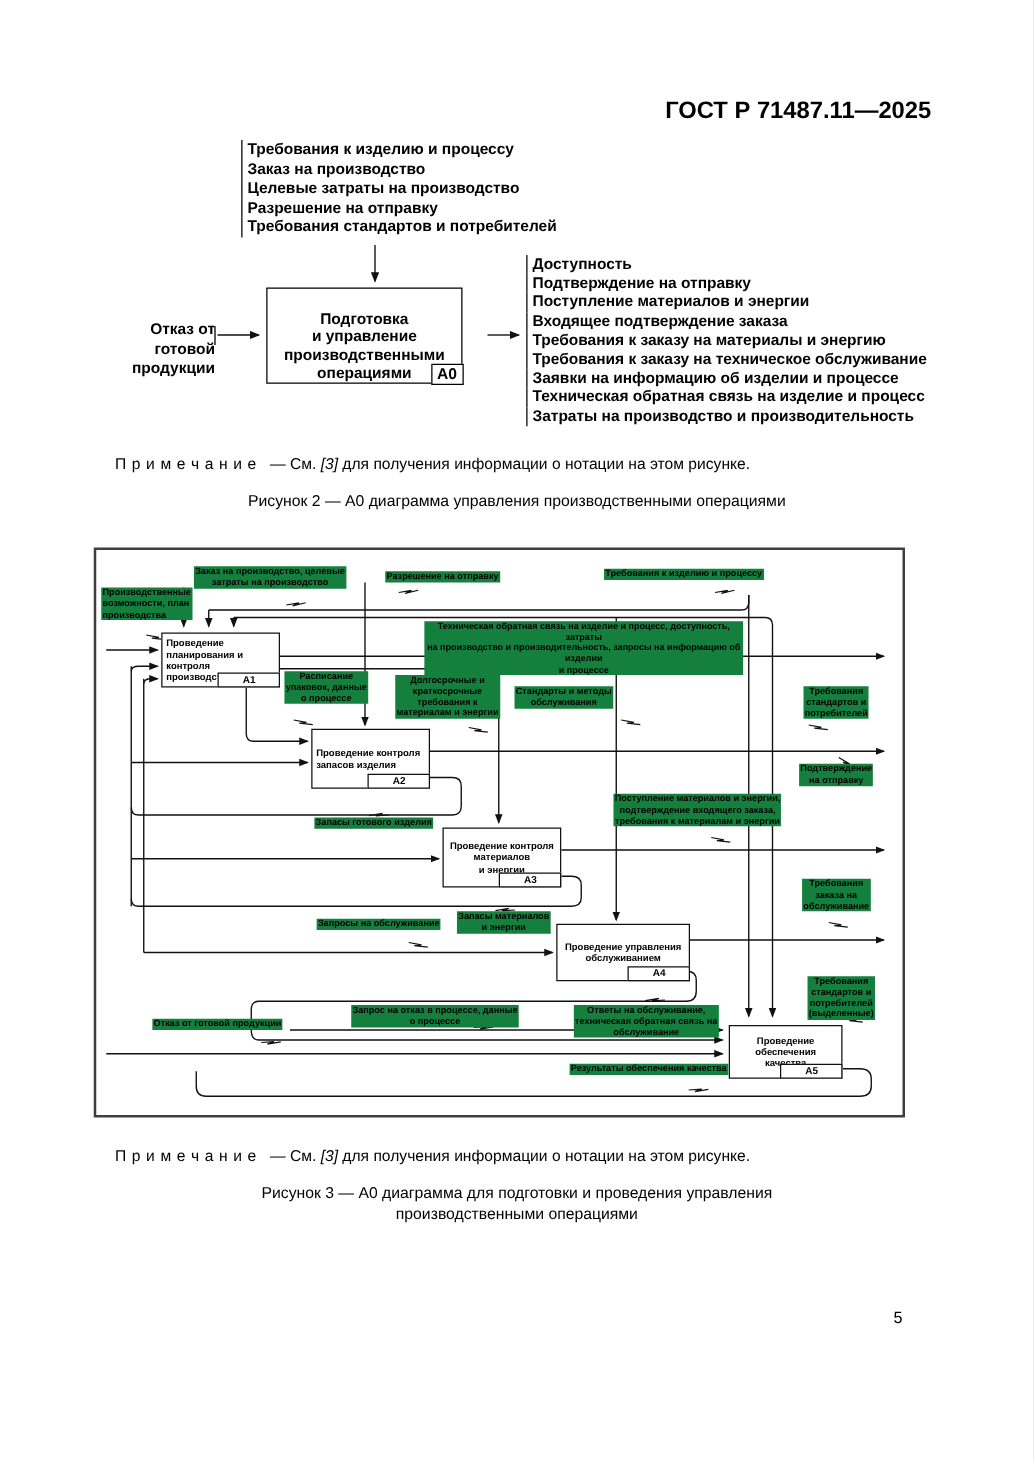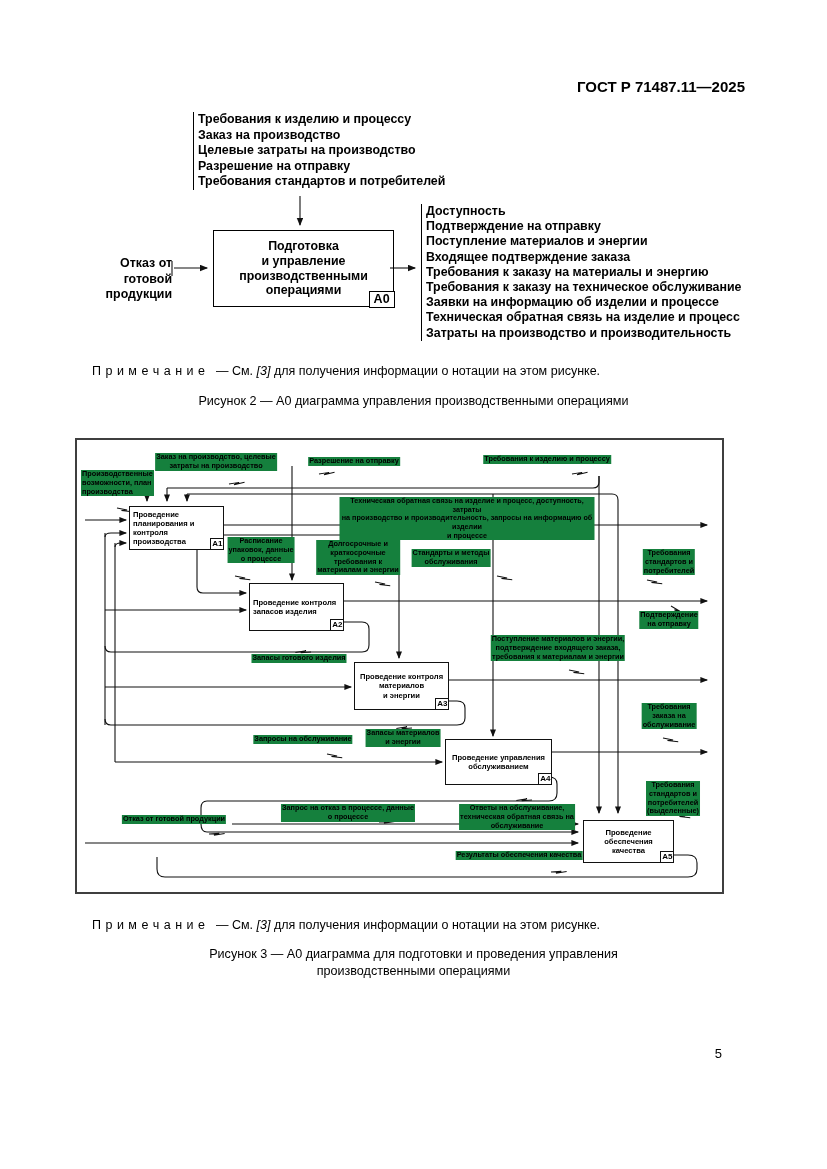--- a/index.html
+++ b/index.html
@@ -1,41 +1,41 @@
 <!DOCTYPE html>
 <html><head>
 <meta charset="utf-8">
 <style>
   html,body{margin:0;padding:0;background:#e8e8e8;}
   .page{position:relative;width:827px;height:1169px;background:#fff;margin:0 auto;
         font-family:"Liberation Sans",sans-serif;color:#000;outline:1px solid #cfcfcf;overflow:hidden;}
-  .hdr{position:absolute;top:78px;right:82px;font-weight:700;font-size:15px;}
+  .hdr{position:absolute;top:78px;right:82px;font-weight:700;font-size:19px;}
   .ovl{position:absolute;left:0;top:0;pointer-events:none;}
   
   .f2in{position:absolute;left:193px;top:112px;}
   .f2in .ln,.f2out .ln{border-left:1.6px solid #000;padding-left:4px;font-size:12.4px;font-weight:700;line-height:15.6px;white-space:nowrap;}
   .f2out{position:absolute;left:421px;top:204px;}
   .f2out .ln{line-height:15.2px;}
   .f2left{position:absolute;left:75px;top:256px;width:97px;text-align:right;font-size:12.4px;font-weight:700;line-height:15.5px;white-space:pre-line;}
-  .a0box{position:absolute;left:213px;top:230px;width:181px;height:77px;border:1.6px solid #000;
-         display:flex;align-items:center;justify-content:center;text-align:center;
+  .a0box{position:absolute;left:213px;top:230px;width:157px;height:77px;border:1.6px solid #000;
+         display:flex;align-items:flex-end;justify-content:center;text-align:center;
          font-size:12.4px;font-weight:700;line-height:14.6px;white-space:pre-line;box-sizing:border-box;}
   .a0code{position:absolute;right:-1.6px;bottom:-1.6px;border:1.6px solid #000;background:#fff;padding:0 4px;font-size:12.5px;font-weight:700;line-height:15px;}
   .note{position:absolute;left:92px;font-size:12.5px;white-space:nowrap;}
   .note .sp{letter-spacing:.5px;}
   .note .ref{font-style:italic;}
   .cap{position:absolute;left:0;width:100%;text-align:center;font-size:12.6px;line-height:17px;white-space:pre-line;}
   
   .fig3{position:absolute;left:75px;top:438px;width:645px;height:452px;border:2px solid #3f3f3f;box-sizing:content-box;background:#fff;}
   .fig3 svg{position:absolute;left:0;top:0;}
   .f3b{position:absolute;border:1.4px solid #111;background:#fff;box-sizing:border-box;
        display:flex;align-items:center;justify-content:center;text-align:center;
        font-size:7.6px;font-weight:700;line-height:1.2;white-space:pre-line;padding:2px 3px;}
   .f3b.ta-l{justify-content:flex-start;text-align:left;}
-  .bc{position:absolute;right:-1.4px;bottom:-1.4px;border:1.4px solid #111;background:#fff;padding:0 1px;font-size:8px;font-weight:700;line-height:10.5px;}
+  .bc{position:absolute;right:-1.4px;bottom:-1.4px;border:1.4px solid #111;background:#fff;padding:0 19px;font-size:8px;font-weight:700;line-height:10.5px;}
   .f3l{position:absolute;transform:translateX(-50%);text-align:center;background:#15803d;padding:0 1px;
        font-size:7.3px;font-weight:700;line-height:1.2;white-space:pre-line;}
   .f3l.noctr{transform:none;text-align:left;}
   .pagenum{position:absolute;right:105px;top:1046px;font-size:13px;}
   .ln3{stroke:#111;stroke-width:1.1;fill:none;}
   .sqz{stroke:#111;stroke-width:1;fill:none;}
 </style>
 </head>
 <body>
 

